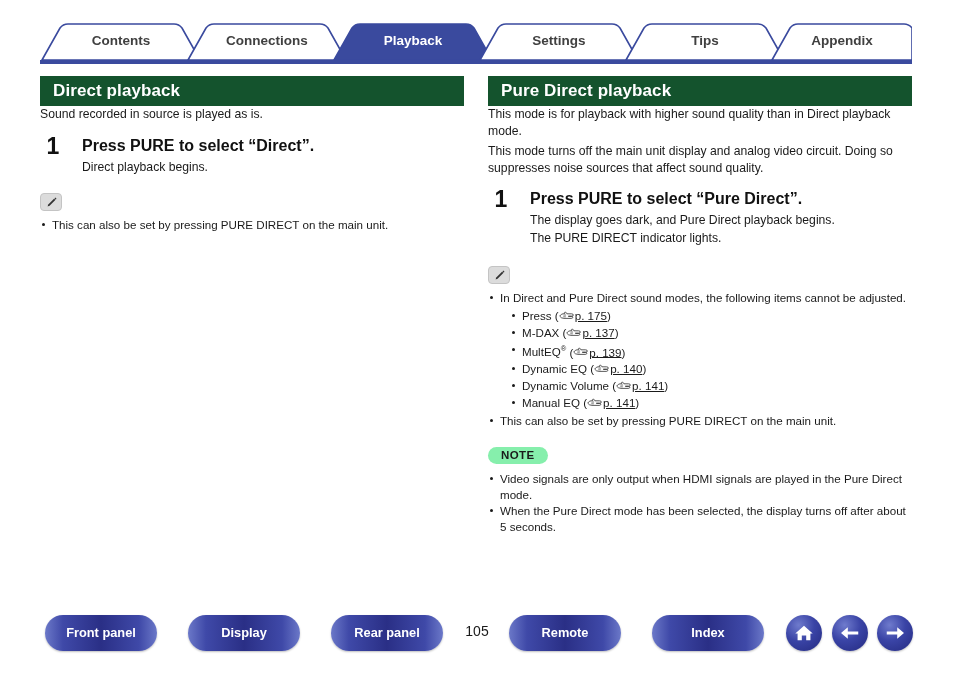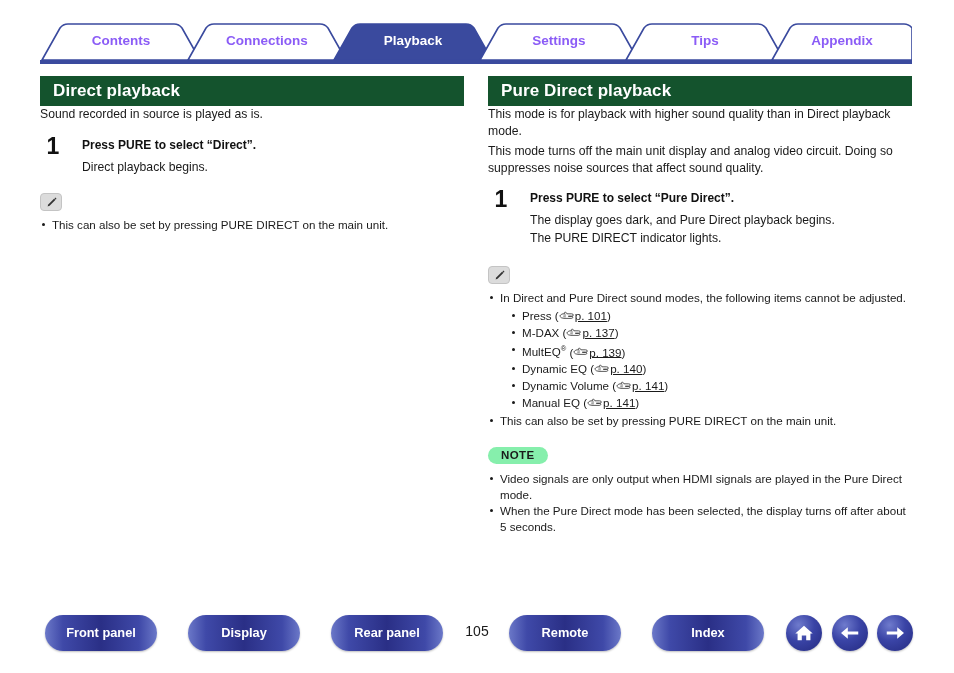--- a/index.html
+++ b/index.html
@@ -24,21 +24,21 @@
     width: 872px; height: 40px;
   }
   #tabbar svg { display: block; }
   .tab-label {
     position: absolute;
     top: 0; height: 38px;
     line-height: 38px;
     text-align: center;
     font-size: 13.5px;
     font-weight: bold;
-    color: #8b5cf6;
+    color: #404040;
     white-space: nowrap;
     user-select: none;
   }
   .tab-label.active { color: #ffffff; }
 
   #tab-underline {
     position: absolute;
     left: 40px; top: 60px;
     width: 872px; height: 4px;
     background: #3a4a9e;
@@ -78,21 +78,21 @@
     position: absolute;
     left: 0; top: -4px;
     width: 26px;
     text-align: center;
     font-size: 23px;
     font-weight: bold;
     color: #111111;
     line-height: 26px;
   }
   .step-title {
-    font-size: 12px;
+    font-size: 16px;
     font-weight: bold;
     color: #111111;
     line-height: 17px;
   }
   .step-body {
     font-size: 12.2px;
     line-height: 16.5px;
     color: #1a1a1a;
     margin-top: 5px;
   }
@@ -276,21 +276,21 @@
       </div>
 
       <ul class="bullets">
         <li>In Direct and Pure Direct sound modes, the following items cannot be adjusted.</li>
       </ul>
 
       <ul class="bullets sub" id="sub-list">
           <li><span>Press</span> (<span class="hand-icon"><svg width="15" height="10" viewBox="0 0 22 14">
                 <path d="M1 7.2 Q3.4 3.6 6.6 3.6 L8.4 3.6 Q7.4 2.0 8.6 1.4 Q10.0 0.9 10.8 2.4 L11.6 3.8 L18.4 3.8 Q21 3.8 21 5.6 Q21 7.4 18.4 7.4 L13.6 7.4 L18.0 7.4 Q20.2 7.4 20.2 9.0 Q20.2 10.5 18.0 10.5 L7.2 10.5 Q3.4 10.5 1 7.2 Z" fill="none" stroke="#2a2a2a" stroke-width="1.15" stroke-linejoin="round"></path>
                 <path d="M6.4 5.6 L10.4 5.6 M6.2 8.2 L10.0 8.2" stroke="#2a2a2a" stroke-width="0.9"></path>
-              </svg></span><span class="pagelink">p. 101</span>)</li>
+              </svg></span><span class="pagelink">p. 175</span>)</li>
           <li><span>M-DAX</span> (<span class="hand-icon"><svg width="15" height="10" viewBox="0 0 22 14">
                 <path d="M1 7.2 Q3.4 3.6 6.6 3.6 L8.4 3.6 Q7.4 2.0 8.6 1.4 Q10.0 0.9 10.8 2.4 L11.6 3.8 L18.4 3.8 Q21 3.8 21 5.6 Q21 7.4 18.4 7.4 L13.6 7.4 L18.0 7.4 Q20.2 7.4 20.2 9.0 Q20.2 10.5 18.0 10.5 L7.2 10.5 Q3.4 10.5 1 7.2 Z" fill="none" stroke="#2a2a2a" stroke-width="1.15" stroke-linejoin="round"></path>
                 <path d="M6.4 5.6 L10.4 5.6 M6.2 8.2 L10.0 8.2" stroke="#2a2a2a" stroke-width="0.9"></path>
               </svg></span><span class="pagelink">p. 137</span>)</li>
           <li><span>MultEQ<sup class="reg">®</sup></span> (<span class="hand-icon"><svg width="15" height="10" viewBox="0 0 22 14">
                 <path d="M1 7.2 Q3.4 3.6 6.6 3.6 L8.4 3.6 Q7.4 2.0 8.6 1.4 Q10.0 0.9 10.8 2.4 L11.6 3.8 L18.4 3.8 Q21 3.8 21 5.6 Q21 7.4 18.4 7.4 L13.6 7.4 L18.0 7.4 Q20.2 7.4 20.2 9.0 Q20.2 10.5 18.0 10.5 L7.2 10.5 Q3.4 10.5 1 7.2 Z" fill="none" stroke="#2a2a2a" stroke-width="1.15" stroke-linejoin="round"></path>
                 <path d="M6.4 5.6 L10.4 5.6 M6.2 8.2 L10.0 8.2" stroke="#2a2a2a" stroke-width="0.9"></path>
               </svg></span><span class="pagelink">p. 139</span>)</li>
           <li><span>Dynamic EQ</span> (<span class="hand-icon"><svg width="15" height="10" viewBox="0 0 22 14">
                 <path d="M1 7.2 Q3.4 3.6 6.6 3.6 L8.4 3.6 Q7.4 2.0 8.6 1.4 Q10.0 0.9 10.8 2.4 L11.6 3.8 L18.4 3.8 Q21 3.8 21 5.6 Q21 7.4 18.4 7.4 L13.6 7.4 L18.0 7.4 Q20.2 7.4 20.2 9.0 Q20.2 10.5 18.0 10.5 L7.2 10.5 Q3.4 10.5 1 7.2 Z" fill="none" stroke="#2a2a2a" stroke-width="1.15" stroke-linejoin="round"></path>

